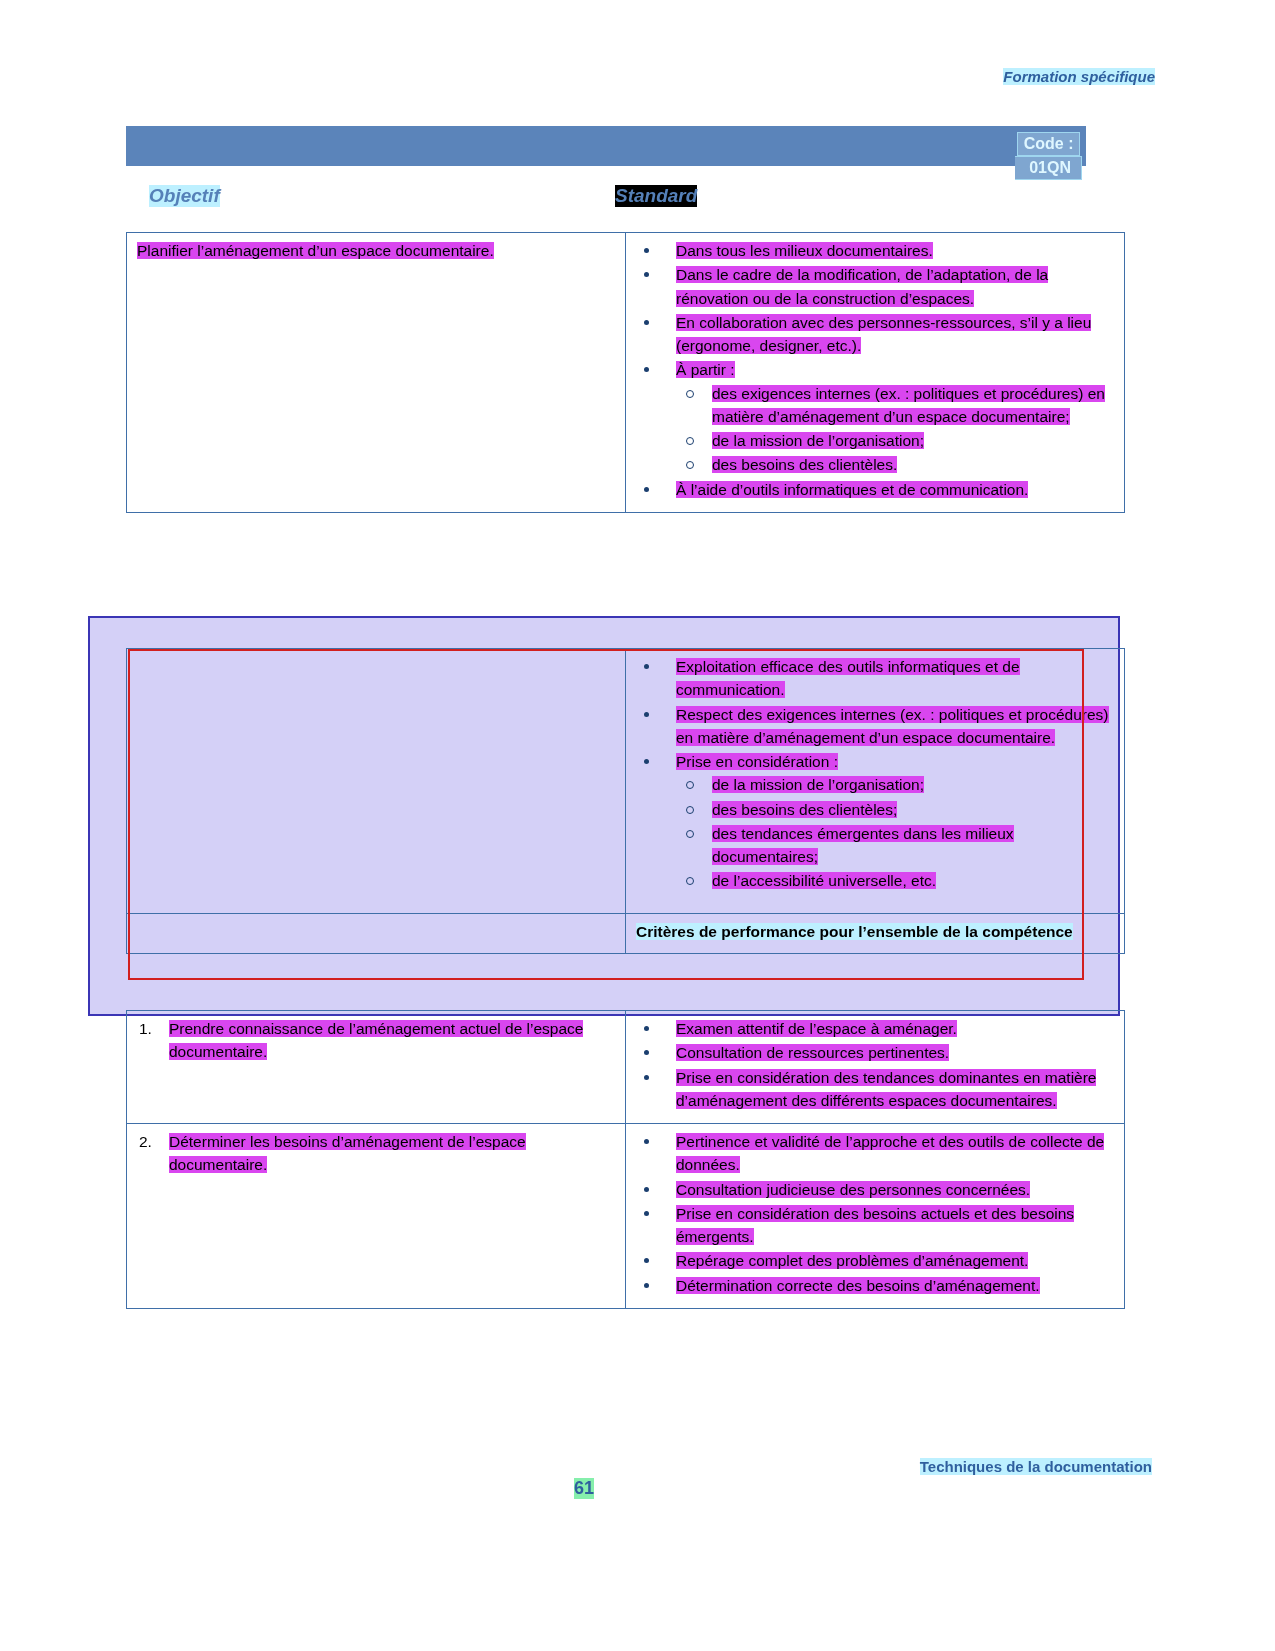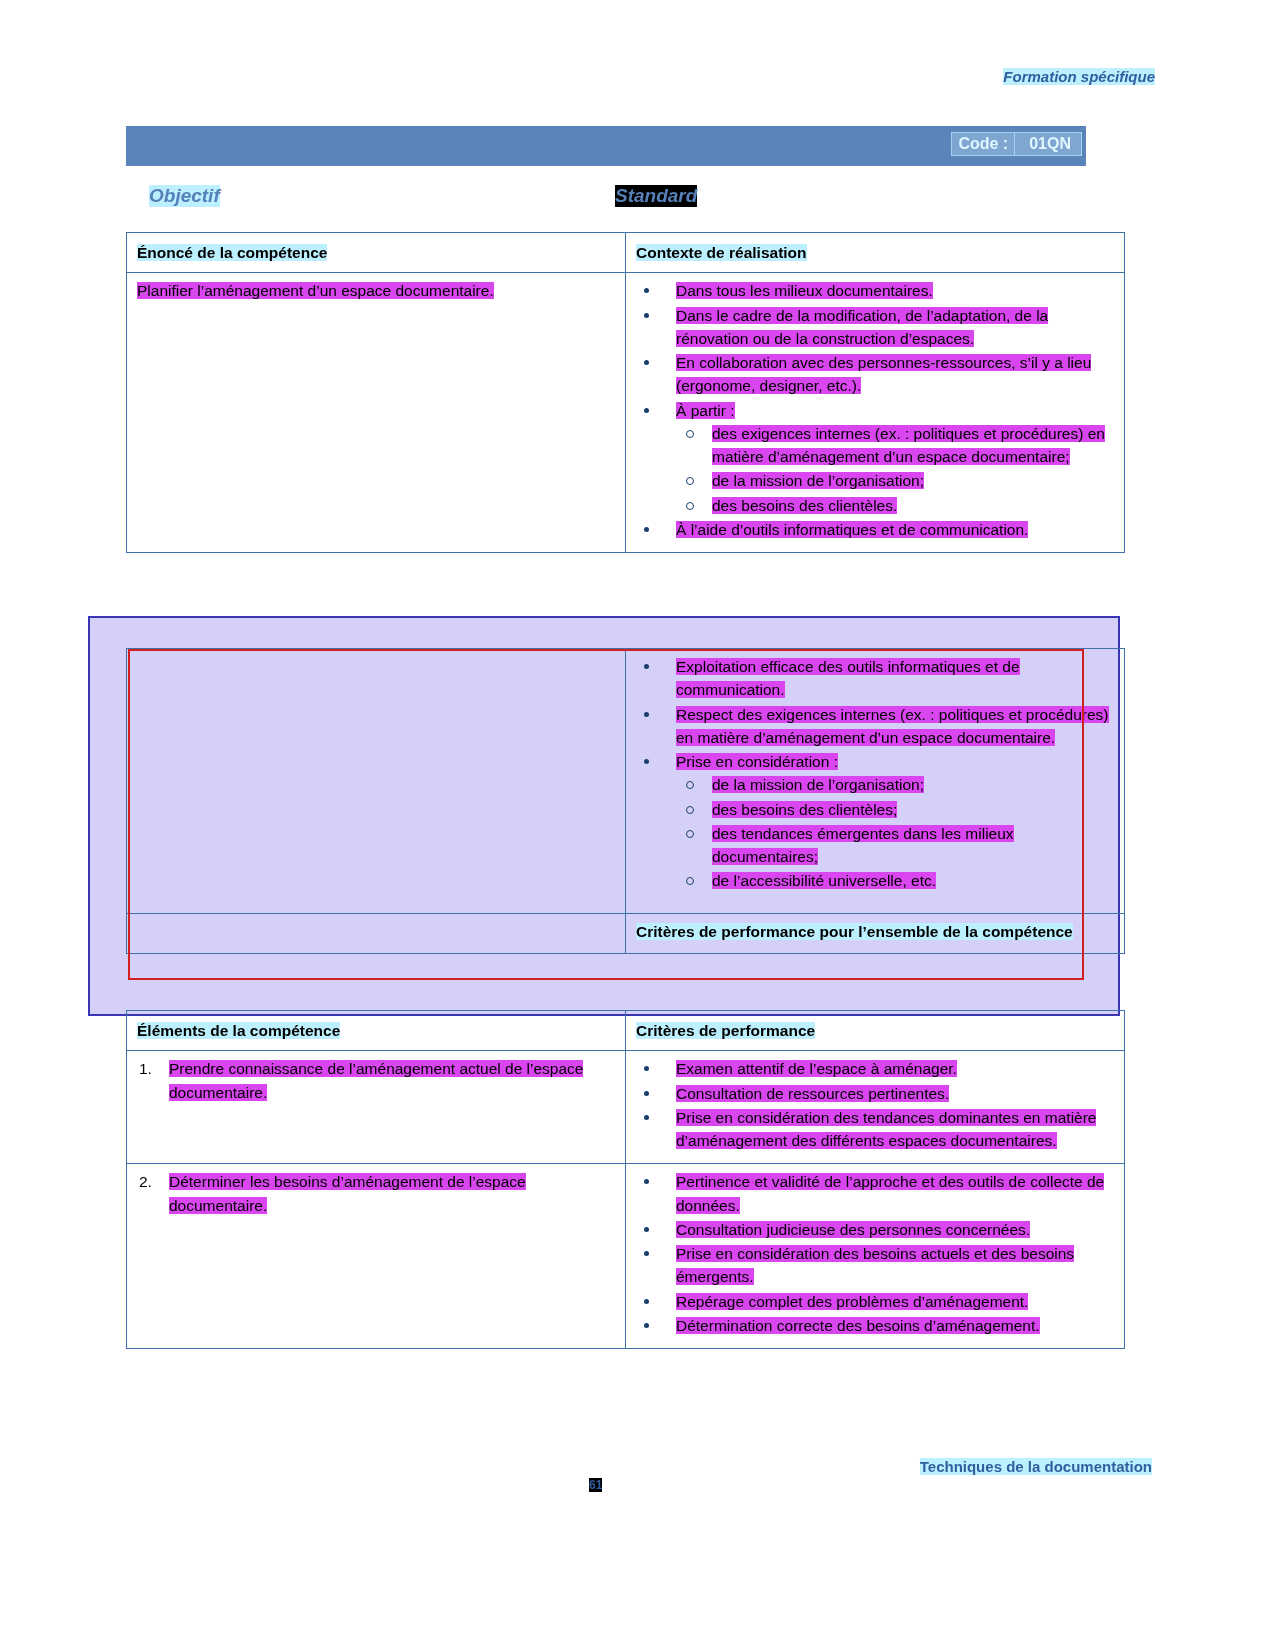--- a/index.html
+++ b/index.html
@@ -44,20 +44,21 @@
   .code-bar .code-inner {
     position: absolute;
     right: 4px;
     top: 6px;
     display: flex;
     align-items: center;
     gap: 0;
     font-size: 16px;
     font-weight: bold;
     color: #dff7ff;
+    flex-direction: column;
   }
   .code-bar .code-label {
     background: #7fa6d0;
     padding: 2px 6px;
     border: 1px solid #9fd6ef;
   }
   .code-bar .code-value {
     background: #7fa6d0;
     padding: 2px 10px 2px 14px;
     border: 1px solid #9fd6ef;
@@ -205,26 +206,26 @@
     line-height: 1.5;
   }
   .crit-hdr {
     font-weight: bold;
     font-size: 16px;
   }
 
   
   .page-number {
     position: absolute;
-    left: 589px;
+    left: 574px;
     top: 1478px;
-    font-size: 12px;
+    font-size: 18px;
     font-weight: bold;
     color: #2f5f9e;
-    background: #000000;
+    background: #86efac;
   }
   .footer-right {
     position: absolute;
     top: 1458px;
     right: 123px;
     font-size: 15px;
     font-weight: bold;
     color: #2f5f9e;
     background: #bdf0ff;
     white-space: nowrap;
@@ -244,28 +245,20 @@
     </div>
   </div>
 
   <div class="headings">
     <span class="objectif">Objectif</span>
     <span class="standard">Standard</span>
   </div>
 
   <table class="doc" style="top:232px;">
     <tbody>
-        <tr>
-      <td class="colL hdr-cell">
-        <span class="hl">Énoncé de la compétence</span>
-      </td>
-      <td class="colR hdr-cell">
-        <span class="hl">Contexte de réalisation</span>
-      </td>
-    </tr>
     <tr>
       <td class="colL">
         <span class="txt">Planifier l’aménagement d’un espace documentaire.</span>
       </td>
       <td class="colR">
         <ul class="bul">
           <li>
             <span class="txt">Dans tous les milieux documentaires.</span>
           </li>
           <li>
@@ -337,28 +330,20 @@
         <span class="hl">Critères de performance pour l’ensemble de la compétence</span>
       </td>
     </tr>
   </tbody>
     </table>
 
   <div class="sel-inner"></div>
 
   <table class="doc" style="top:1010px;">
     <tbody>
-        <tr>
-      <td class="colL hdr-cell">
-        <span class="hl">Éléments de la compétence</span>
-      </td>
-      <td class="colR hdr-cell">
-        <span class="hl">Critères de performance</span>
-      </td>
-    </tr>
 
     <tr>
       <td class="colL">
         <ol class="num">
           <li>
             <span class="numlab">1.</span>
             <span class="txt">Prendre connaissance de l’aménagement actuel de l’espace documentaire.</span>
           </li>
         </ol>
       </td>

